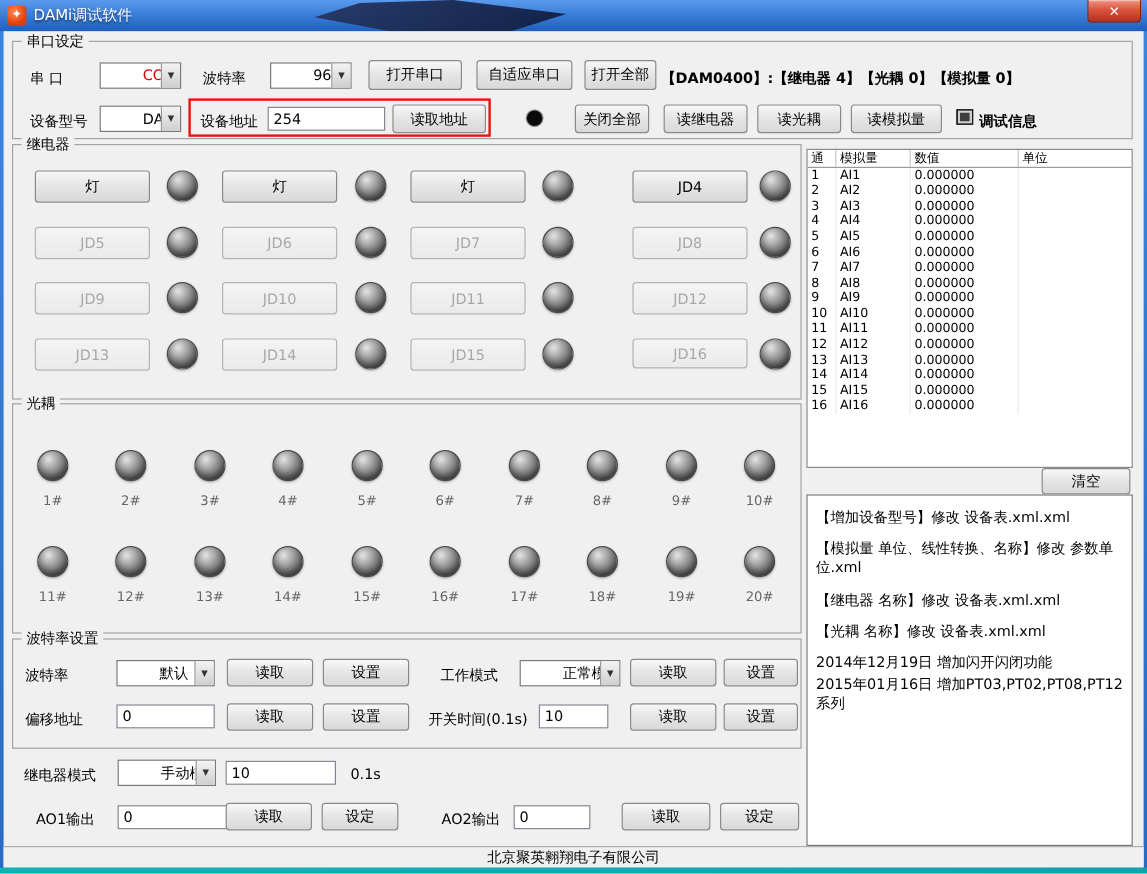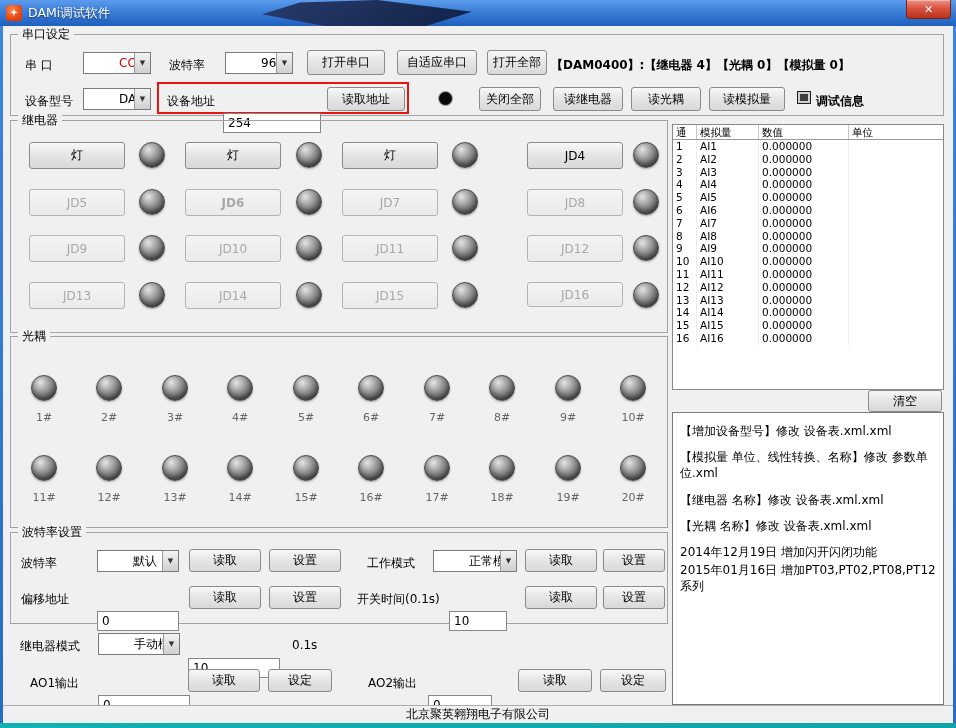--- a/index.html
+++ b/index.html
@@ -48,21 +48,21 @@
   .combo { position:absolute; height:22px; background:#fff; border:1px solid #7a7a7a;
            display:flex; align-items:center; font-size:12px; cursor:pointer;padding-left:31px; }
   .combo-text { padding-left:4px; flex:1; overflow:hidden; white-space:nowrap; }
   .combo-arrow { width:16px; align-self:stretch; border-left:1px solid #9a9a9a;
                  background:linear-gradient(180deg,#f3f3f3,#cfcfcf);
                  display:flex; align-items:center; justify-content:center;
                  font-size:7px; color:#333; }
   .red-text { color:#d40000; }
 
   .inp { position:absolute; background:#fff; border:1px solid #828790; font-size:12px;
-         padding:1px 4px; font-family:inherit;margin-top:24px; }
+         padding:1px 4px; font-family:inherit; }
 
   .sphere { position:absolute; width:26px; height:26px; border-radius:50%;
             background:radial-gradient(circle at 35% 28%,#e4e4e4,#a2a2a2 35%,#5c5c5c 72%,#3a3a3a);
             border:1px solid #4a4a4a;
             box-shadow:inset 0 -3px 5px rgba(0,0,0,.35), 0 1px 2px rgba(0,0,0,.3); }
   .opto-label { position:absolute; width:46px; text-align:center; font-size:11px; color:#666; }
 
   .dot { position:absolute; width:13px; height:13px; border-radius:50%; background:#0a0a0a;
          box-shadow:0 0 0 1px #9a9a9a; }
   .redbox { position:absolute; border:2px solid #ee1111; }
@@ -156,21 +156,21 @@
       <div class="sphere" style="left:128px;top:21px;"></div>
       <button class="btn" style="left:174px;top:21px;width:96px;height:27px;">灯</button>
       <div class="sphere" style="left:285px;top:21px;"></div>
       <button class="btn" style="left:331px;top:21px;width:96px;height:27px;">灯</button>
       <div class="sphere" style="left:441px;top:21px;"></div>
       <button class="btn" style="left:516px;top:21px;width:96px;height:27px;">JD4</button>
       <div class="sphere" style="left:622px;top:21px;"></div>
 
       <button class="btn disabled" style="left:18px;top:68px;width:96px;height:27px;">JD5</button>
       <div class="sphere" style="left:128px;top:68px;"></div>
-      <button class="btn disabled" style="left:174px;top:68px;width:96px;height:27px;font-weight:bold;">JD6</button>
+      <button class="btn disabled" style="left:174px;top:68px;width:96px;height:27px;">JD6</button>
       <div class="sphere" style="left:285px;top:68px;"></div>
       <button class="btn disabled" style="left:331px;top:68px;width:96px;height:27px;">JD7</button>
       <div class="sphere" style="left:441px;top:68px;"></div>
       <button class="btn disabled" style="left:516px;top:68px;width:96px;height:27px;">JD8</button>
       <div class="sphere" style="left:622px;top:68px;"></div>
 
       <button class="btn disabled" style="left:18px;top:114px;width:96px;height:27px;">JD9</button>
       <div class="sphere" style="left:128px;top:114px;"></div>
       <button class="btn disabled" style="left:174px;top:114px;width:96px;height:27px;">JD10</button>
       <div class="sphere" style="left:285px;top:114px;"></div>

